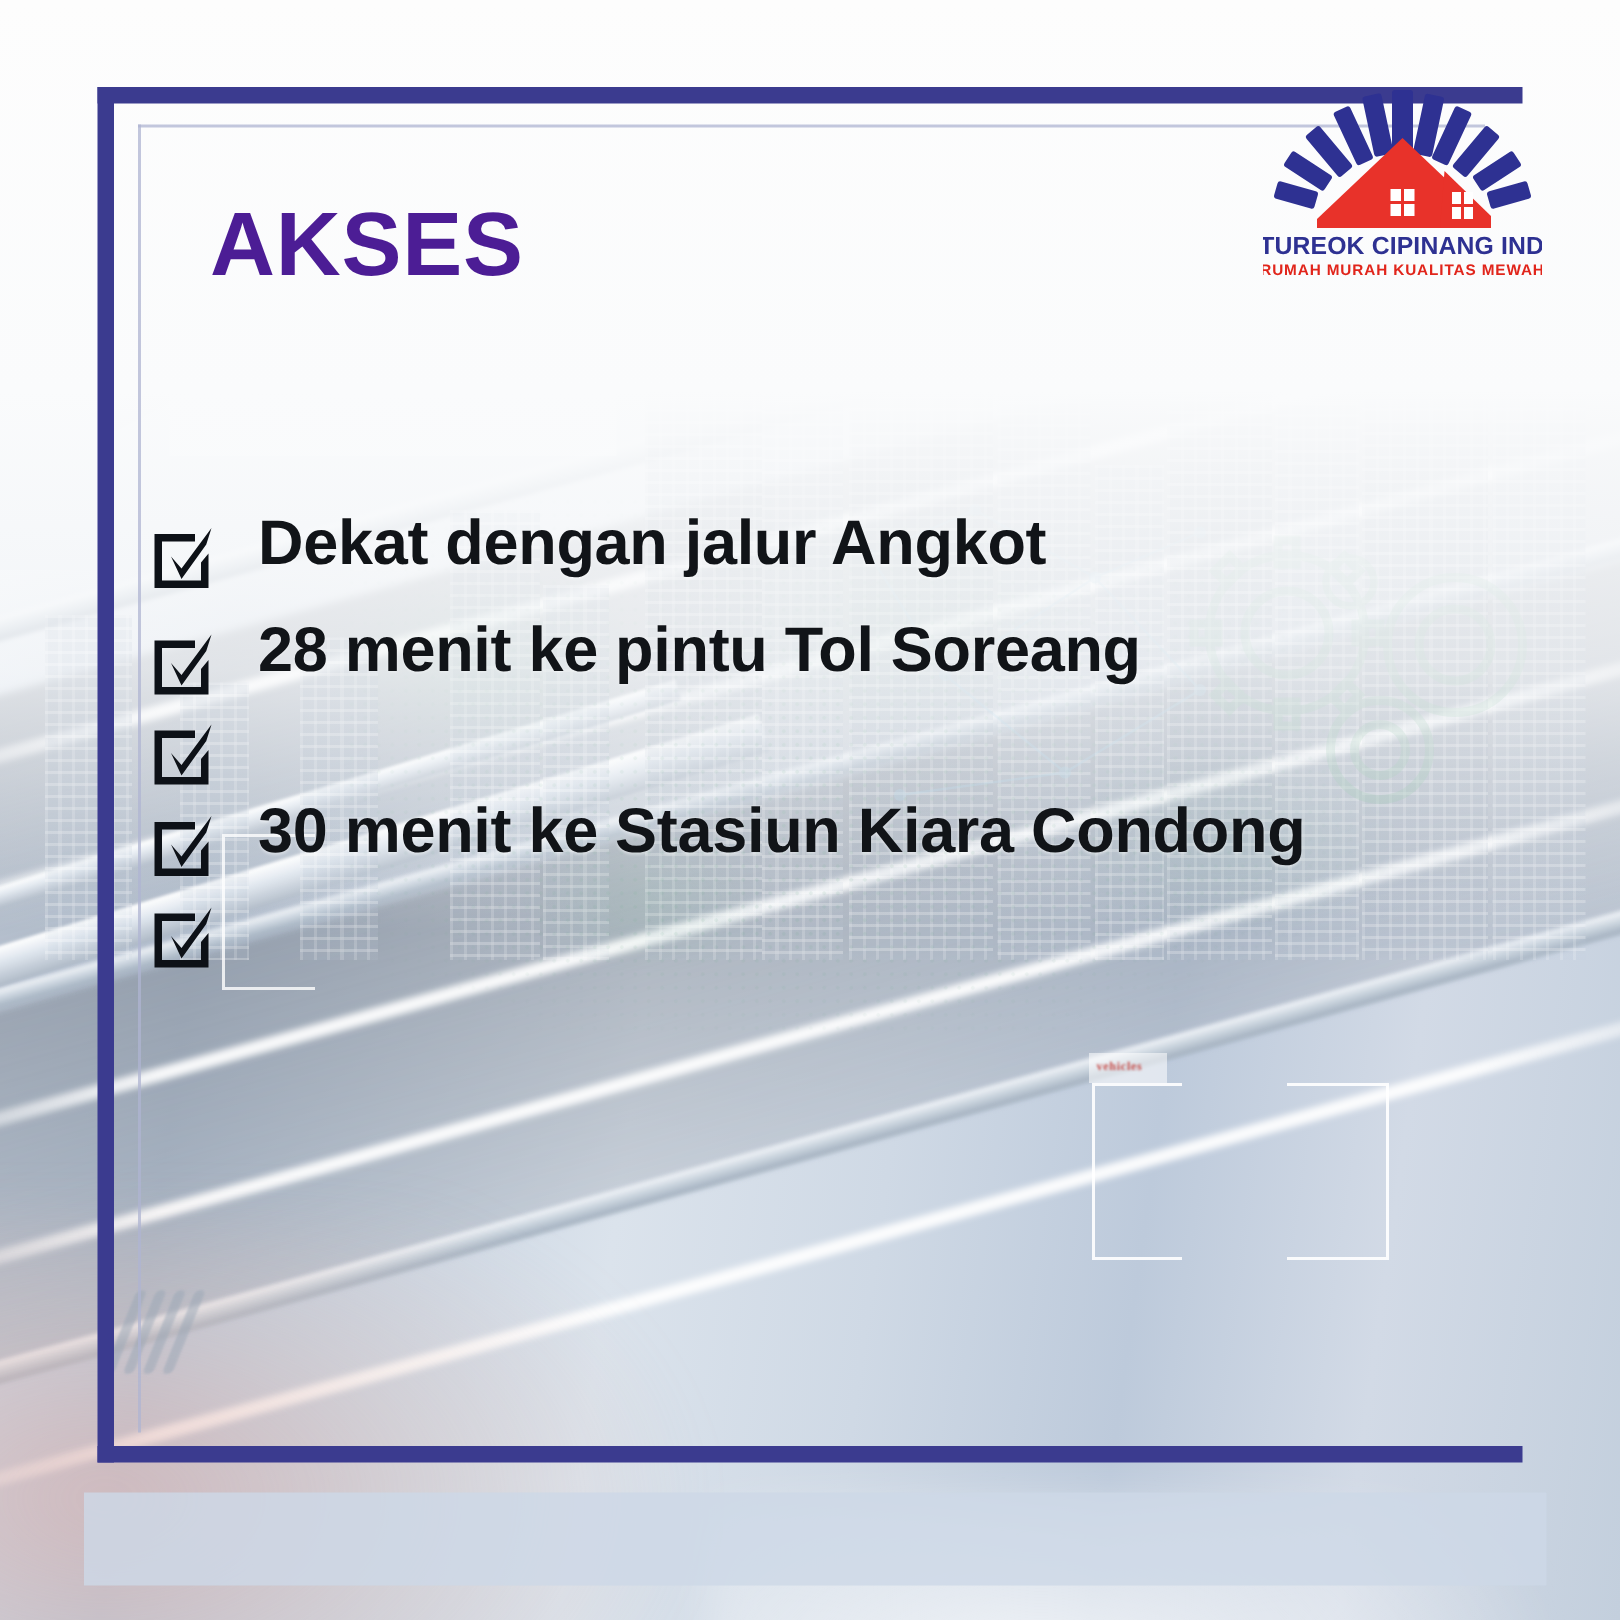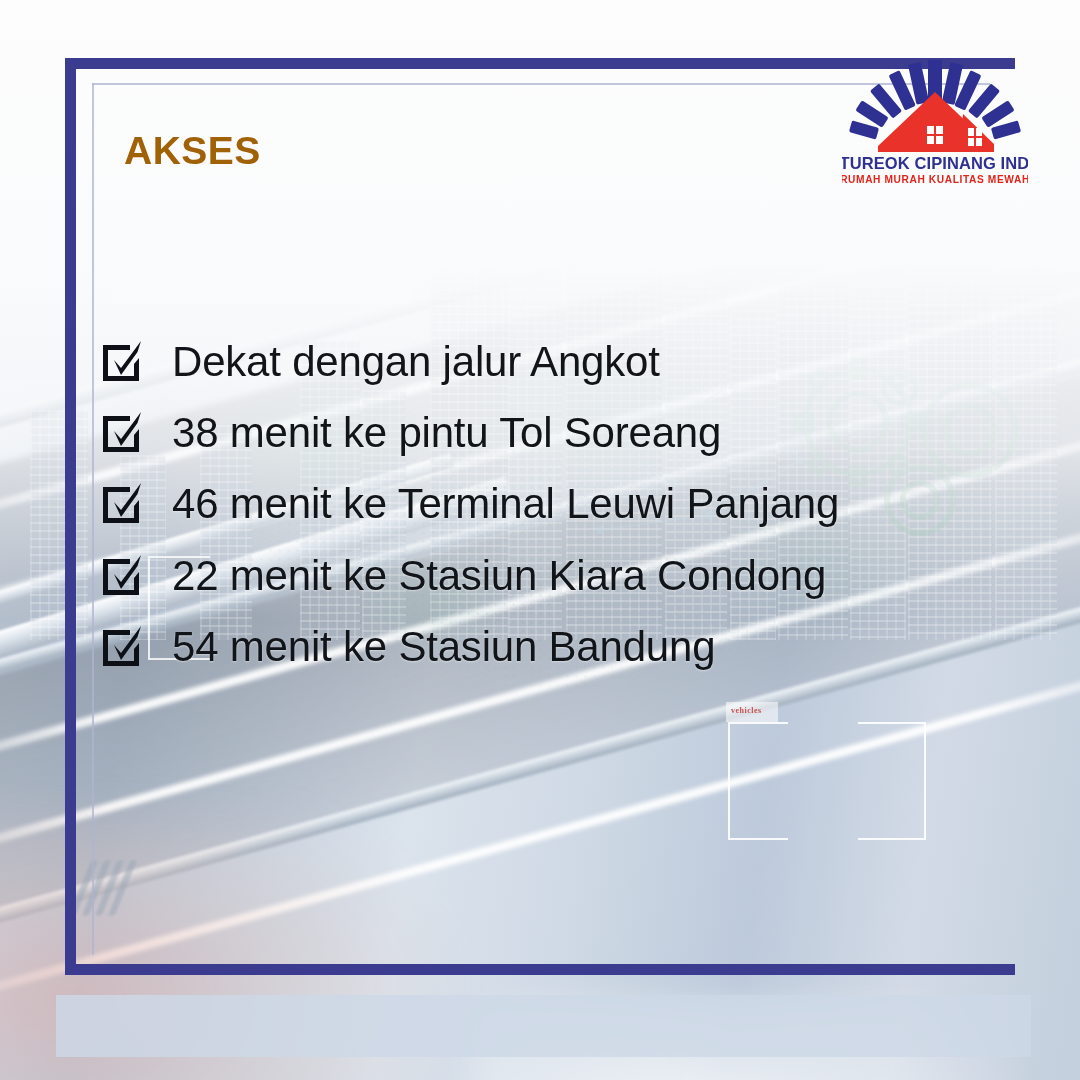--- a/index.html
+++ b/index.html
@@ -167,44 +167,45 @@
     background:rgba(175,180,210,.75);
   }
   .frame-inner-top{
     position:absolute; left:92px; top:83px;
     width:898px; height:2px;
     background:rgba(175,180,210,.75);
   }
 
   
   .title{
-    position:absolute; left:124px; top:128px;
+    position:absolute; left:140px; top:128px;
     width:600px;
-    font-size:39px;
+    font-size:60px;
     font-weight:700;
     line-height:1.17;
     letter-spacing:.5px;
-    color:#a16207;
+    color:#4c1d95;
     text-shadow:0 1px 2px rgba(255,255,255,.55);
   }
 
   .logo{
     position:absolute; right:52px; top:52px;
     width:186px; height:138px;
   }
   .logo svg{ width:100%; height:100%; display:block; }
 
   .checklist{
     position:absolute; left:100px; top:328px;
     width:940px;
   }
   .cl-item{
     display:flex;
-    align-items:flex-start;
+    align-items:center;
     margin-bottom:4px;
+    font-weight:bold;
   }
   .cl-box{
     flex:0 0 auto;
     width:44px; height:46px;
     margin-right:28px;
     position:relative;
     top:8px;
   }
   .cl-box svg{ width:100%; height:100%; display:block; }
   .cl-text{
@@ -397,52 +398,50 @@
       <span class="cl-text">Dekat dengan jalur Angkot</span>
     </div>
 
     <div class="cl-item">
       <span class="cl-box">
         <svg viewBox="0 0 44 46">
             <path d="M3 9 h27 v5 H8 v26 h26 v-12 l5-6 v23 H3 Z" fill="#0d1117"></path>
             <path d="M14 24 l7 8 L41 5 l-3.5 11 L21 39 Z" fill="#0d1117"></path>
           </svg>
       </span>
-      <span class="cl-text">38 menit ke pintu Tol Soreang</span>
+      <span class="cl-text">28 menit ke pintu Tol Soreang</span>
     </div>
 
 
     <div class="cl-item">
       <span class="cl-box">
         <svg viewBox="0 0 44 46">
             <path d="M3 9 h27 v5 H8 v26 h26 v-12 l5-6 v23 H3 Z" fill="#0d1117"></path>
             <path d="M14 24 l7 8 L41 5 l-3.5 11 L21 39 Z" fill="#0d1117"></path>
           </svg>
       </span>
-      <span class="cl-text">46 menit ke Terminal Leuwi Panjang</span>
     </div>
 
 
     <div class="cl-item">
       <span class="cl-box">
         <svg viewBox="0 0 44 46">
             <path d="M3 9 h27 v5 H8 v26 h26 v-12 l5-6 v23 H3 Z" fill="#0d1117"></path>
             <path d="M14 24 l7 8 L41 5 l-3.5 11 L21 39 Z" fill="#0d1117"></path>
           </svg>
       </span>
-      <span class="cl-text">22 menit ke Stasiun Kiara Condong</span>
+      <span class="cl-text">30 menit ke Stasiun Kiara Condong</span>
     </div>
 
     <div class="cl-item">
       <span class="cl-box">
         <svg viewBox="0 0 44 46">
             <path d="M3 9 h27 v5 H8 v26 h26 v-12 l5-6 v23 H3 Z" fill="#0d1117"></path>
             <path d="M14 24 l7 8 L41 5 l-3.5 11 L21 39 Z" fill="#0d1117"></path>
           </svg>
       </span>
-      <span class="cl-text">54 menit ke Stasiun Bandung</span>
     </div>
 
   </div>
 
   <div class="bottom-bar"></div>
 
 </div>
 
 </body></html>

